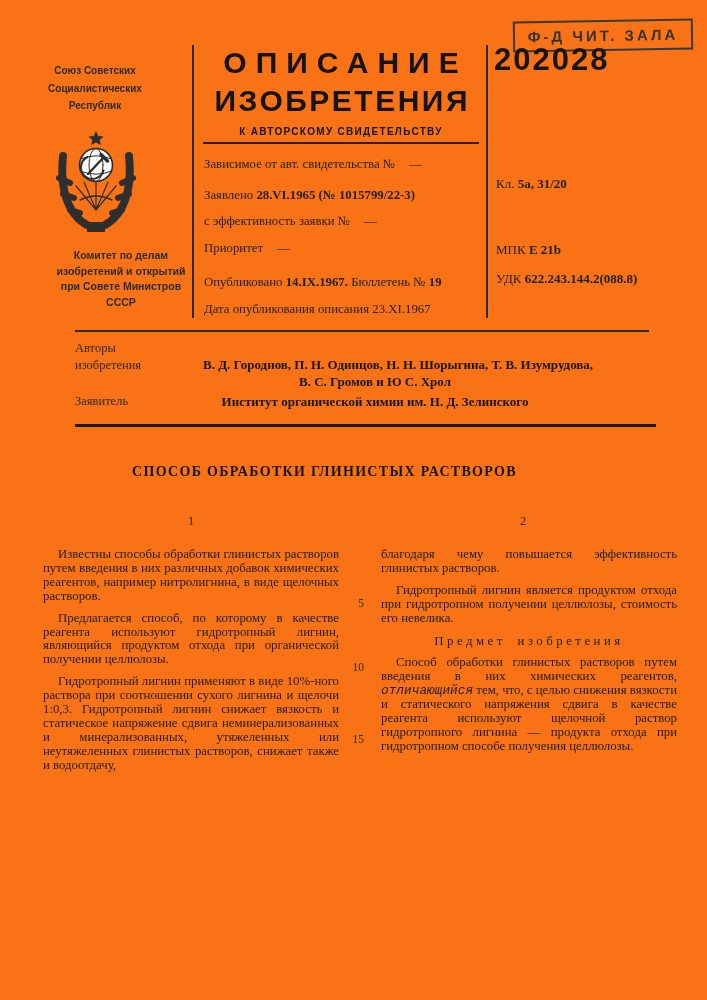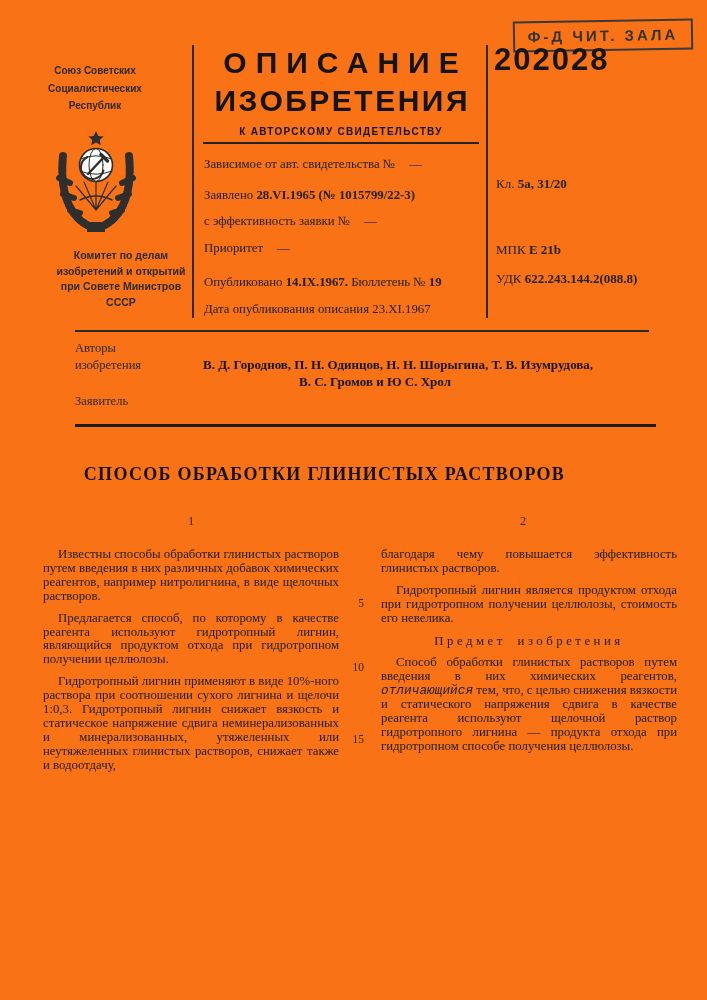--- a/index.html
+++ b/index.html
@@ -49,21 +49,21 @@
 
   .cls{left:496px;font-size:13px;color:#222;}
 
   .hr1{left:75px;top:330px;width:574px;height:2px;background:#2a2a2a;}
   .hr2{left:75px;top:424px;width:581px;height:3px;background:#1c1c1c;}
 
   .attr-label{font-size:12.5px;color:#2a2a2a;}
   .names{font-weight:bold;font-size:13px;color:#161616;}
 
   .inv-title{left:0;top:464px;width:649px;text-align:center;
-    font-weight:bold;font-size:18px;letter-spacing:1.3px;color:#141414;}
+    font-weight:bold;font-size:14px;letter-spacing:1.3px;color:#141414;}
 
   .colnum{font-size:12.5px;color:#2a2a2a;}
 
   .bodycol{top:540px;width:312px;font-size:12.8px;line-height:13.9px;
     text-align:justify;color:#1d1d1d;}
   .bodycol p{margin:8px;}
   .bodycol p.indent{text-indent:15px;}
   .claims-head{text-align:center;letter-spacing:3.5px;word-spacing:5px;
     margin:9px 0 6px 0 !important;color:#1d1d1d;}
   .it{font-style:italic;font-family:Liberation Mono, monospace;}
@@ -170,33 +170,34 @@
   </div>
 
   <div class="abs hr1"></div>
   <div class="abs hr2"></div>
 
   <div class="abs attr-label" style="left:75px;top:341px;">Авторы</div>
   <div class="abs attr-label" style="left:75px;top:358px;">изобретения</div>
   <div class="abs names" style="left:155px;top:357px;margin-left:48px;">В. Д. Городнов, П. Н. Одинцов, Н. Н. Шорыгина, Т. В. Изумрудова,</div>
   <div class="abs names" style="left:155px;top:374px;width:440px;text-align:center;">В. С. Громов и Ю С. Хрол</div>
   <div class="abs attr-label" style="left:75px;top:394px;">Заявитель</div>
+  <div class="abs names" style="left:155px;top:394px;width:440px;text-align:center;">Институт органической химии им. Н. Д. Зелинского</div>
 
   <div class="abs inv-title">СПОСОБ ОБРАБОТКИ ГЛИНИСТЫХ РАСТВОРОВ</div>
 
   <div class="abs colnum" style="left:188px;top:514px;">1</div>
   <div class="abs colnum" style="left:520px;top:514px;">2</div>
 
   <div class="abs linenum" style="left:346px;top:597px;">5</div>
   <div class="abs linenum" style="left:346px;top:661px;">10</div>
   <div class="abs linenum" style="left:346px;top:733px;">15</div>
 
   <div class="abs bodycol" style="left:35px;">
     <p class="indent">Известны способы обработки глинистых растворов путем введения в них различных добавок химических реагентов, например нитролигнина, в виде щелочных растворов.</p>
-    <p class="indent">Предлагается способ, по которому в качестве реагента используют гидротропный лигнин, являющийся продуктом отхода при гидротропном получении целлюлозы.</p>
+    <p class="indent">Предлагается способ, по которому в качестве реагента используют гидротропный лигнин, являющийся продуктом отхода при органической получении целлюлозы.</p>
     <p class="indent">Гидротропный лигнин применяют в виде 10%-ного раствора при соотношении сухого лигнина и щелочи 1:0,3. Гидротропный лигнин снижает вязкость и статическое напряжение сдвига неминерализованных и минерализованных, утяжеленных или неутяжеленных глинистых растворов, снижает также и водоотдачу,</p>
   </div>
 
   <div class="abs bodycol" style="left:373px;">
     <p>благодаря чему повышается эффективность глинистых растворов.</p>
     <p class="indent">Гидротропный лигнин является продуктом отхода при гидротропном получении целлюлозы, стоимость его невелика.</p>
     <p class="claims-head">Предмет изобретения</p>
     <p class="indent"><span>Способ обработки глинистых растворов путем введения в них химических реагентов, </span><span class="it">отличающийся</span><span> тем, что, с целью снижения вязкости и статического напряжения сдвига в качестве реагента используют щелочной раствор гидротропного лигнина — продукта отхода при гидротропном способе получения целлюлозы.</span></p>
   </div>
 

